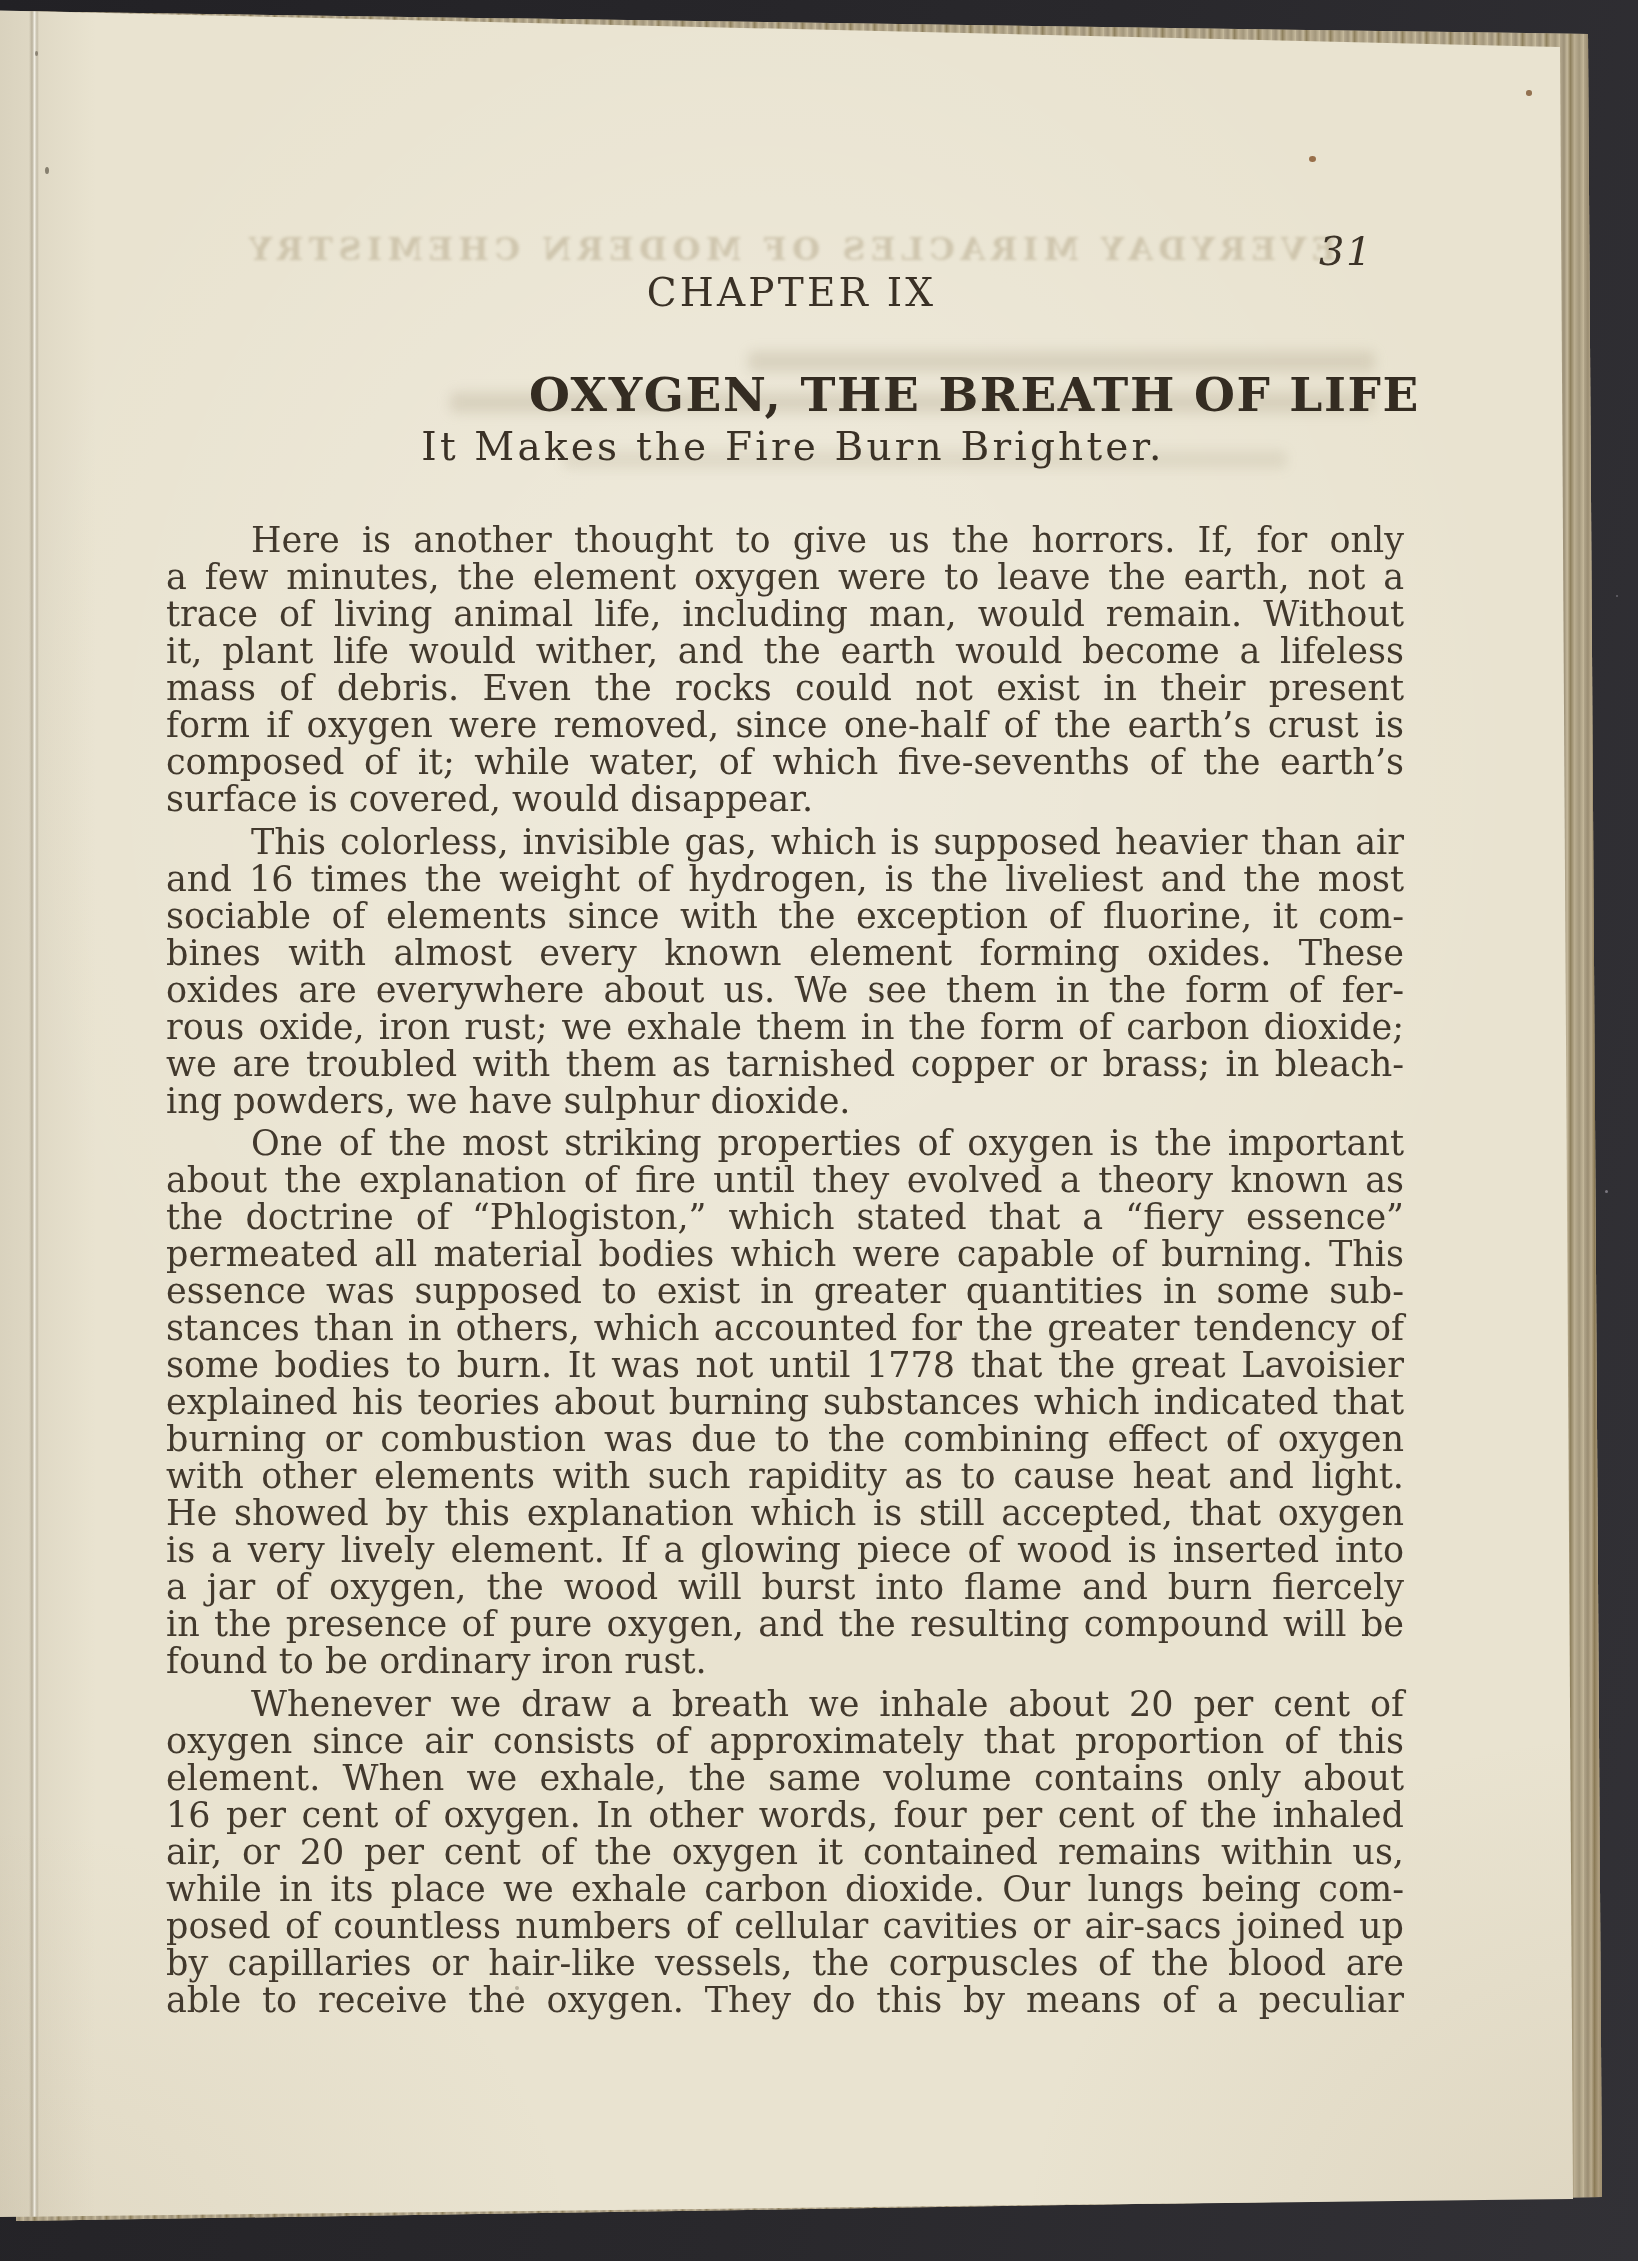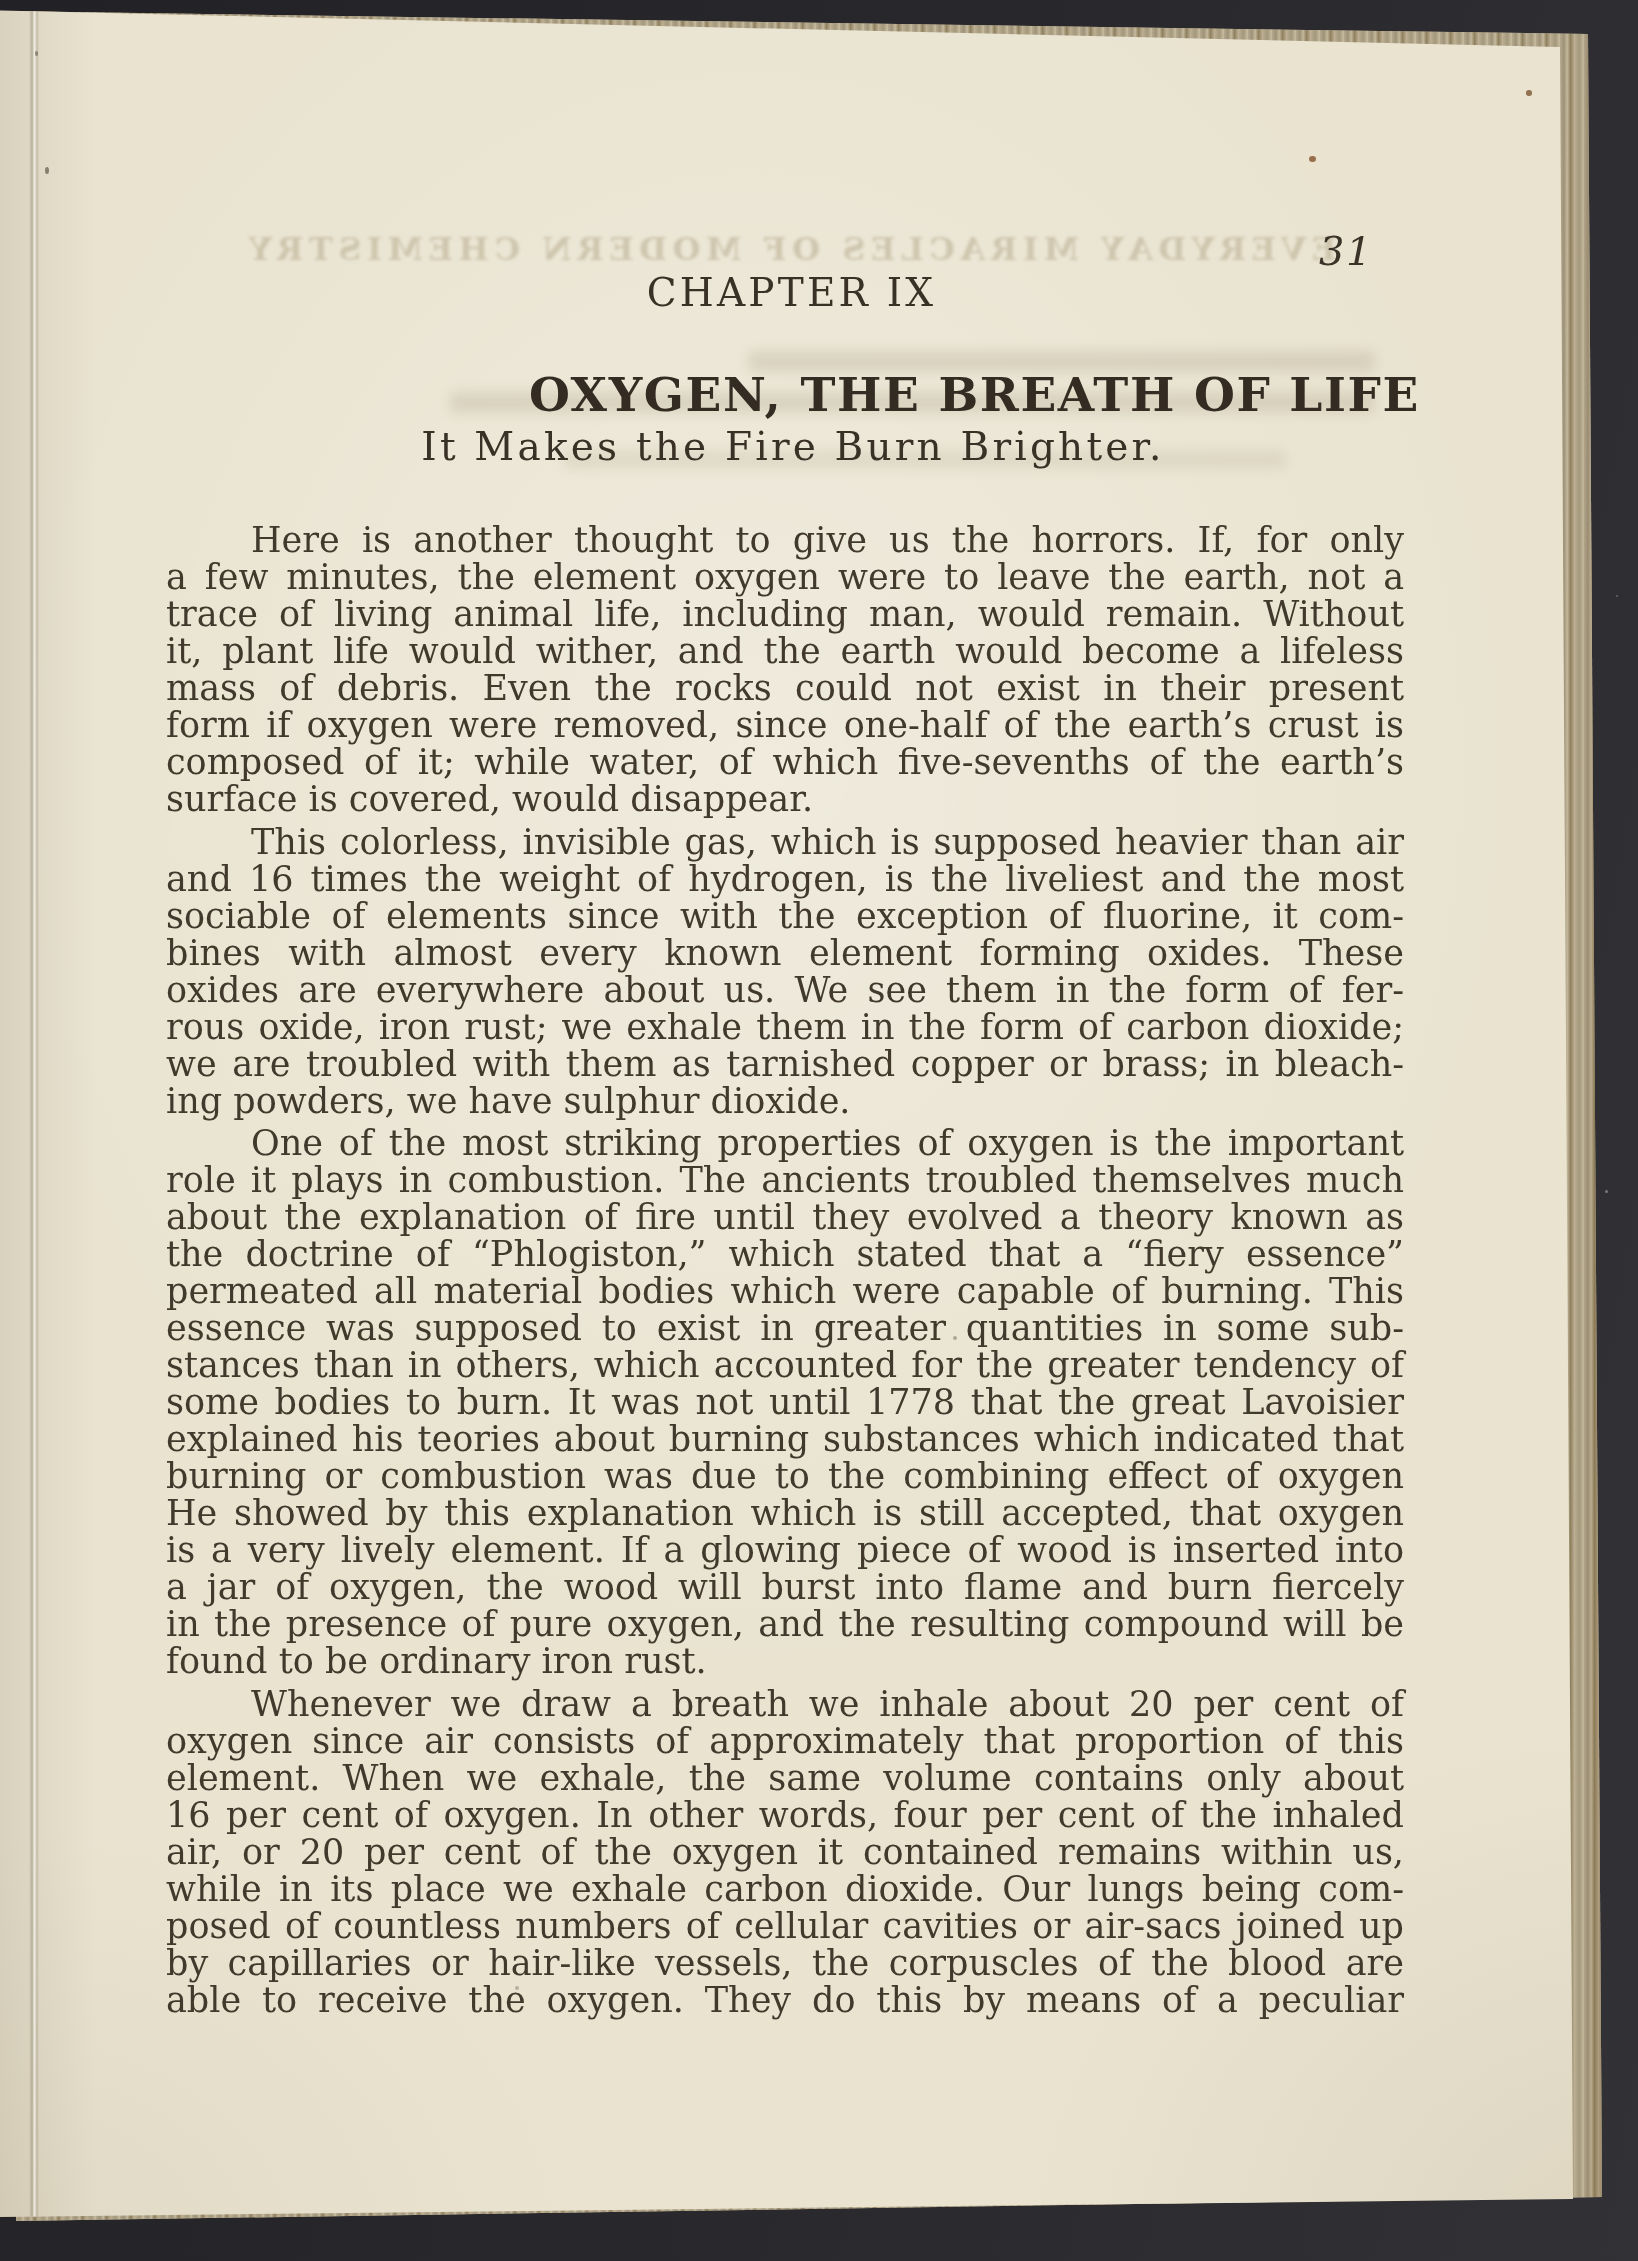--- a/index.html
+++ b/index.html
@@ -121,29 +121,29 @@
         <div class="line">and 16 times the weight of hydrogen, is the liveliest and the most</div>
         <div class="line">sociable of elements since with the exception of fluorine, it com-</div>
         <div class="line">bines with almost every known element forming oxides.  These</div>
         <div class="line">oxides are everywhere about us.  We see them in the form of fer-</div>
         <div class="line">rous oxide, iron rust; we exhale them in the form of carbon dioxide;</div>
         <div class="line">we are troubled with them as tarnished copper or brass; in bleach-</div>
         <div class="line endleft">ing powders, we have sulphur dioxide.</div>
       </div>
       <div class="para">
         <div class="line first">One of the most striking properties of oxygen is the important</div>
-        <div class="line">role it plays in combustion.  The ancients troubled themselves much</div>
         <div class="line">about the explanation of fire until they evolved a theory known as</div>
         <div class="line">the doctrine of “Phlogiston,” which stated that a “fiery essence”</div>
         <div class="line">permeated all material bodies which were capable of burning.  This</div>
         <div class="line">essence was supposed to exist in greater quantities in some sub-</div>
         <div class="line">stances than in others, which accounted for the greater tendency of</div>
         <div class="line">some bodies to burn.  It was not until 1778 that the great Lavoisier</div>
         <div class="line">explained his teories about burning substances which indicated that</div>
         <div class="line">burning or combustion was due to the combining effect of oxygen</div>
+        <div class="line">with other elements with such rapidity as to cause heat and light.</div>
         <div class="line">He showed by this explanation which is still accepted, that oxygen</div>
         <div class="line">is a very lively element.  If a glowing piece of wood is inserted into</div>
         <div class="line">a jar of oxygen, the wood will burst into flame and burn fiercely</div>
         <div class="line">in the presence of pure oxygen, and the resulting compound will be</div>
         <div class="line endleft">found to be ordinary iron rust.</div>
       </div>
       <div class="para">
         <div class="line first">Whenever we draw a breath we inhale about 20 per cent of</div>
         <div class="line">oxygen since air consists of approximately that proportion of this</div>
         <div class="line">element.  When we exhale, the same volume contains only about</div>

